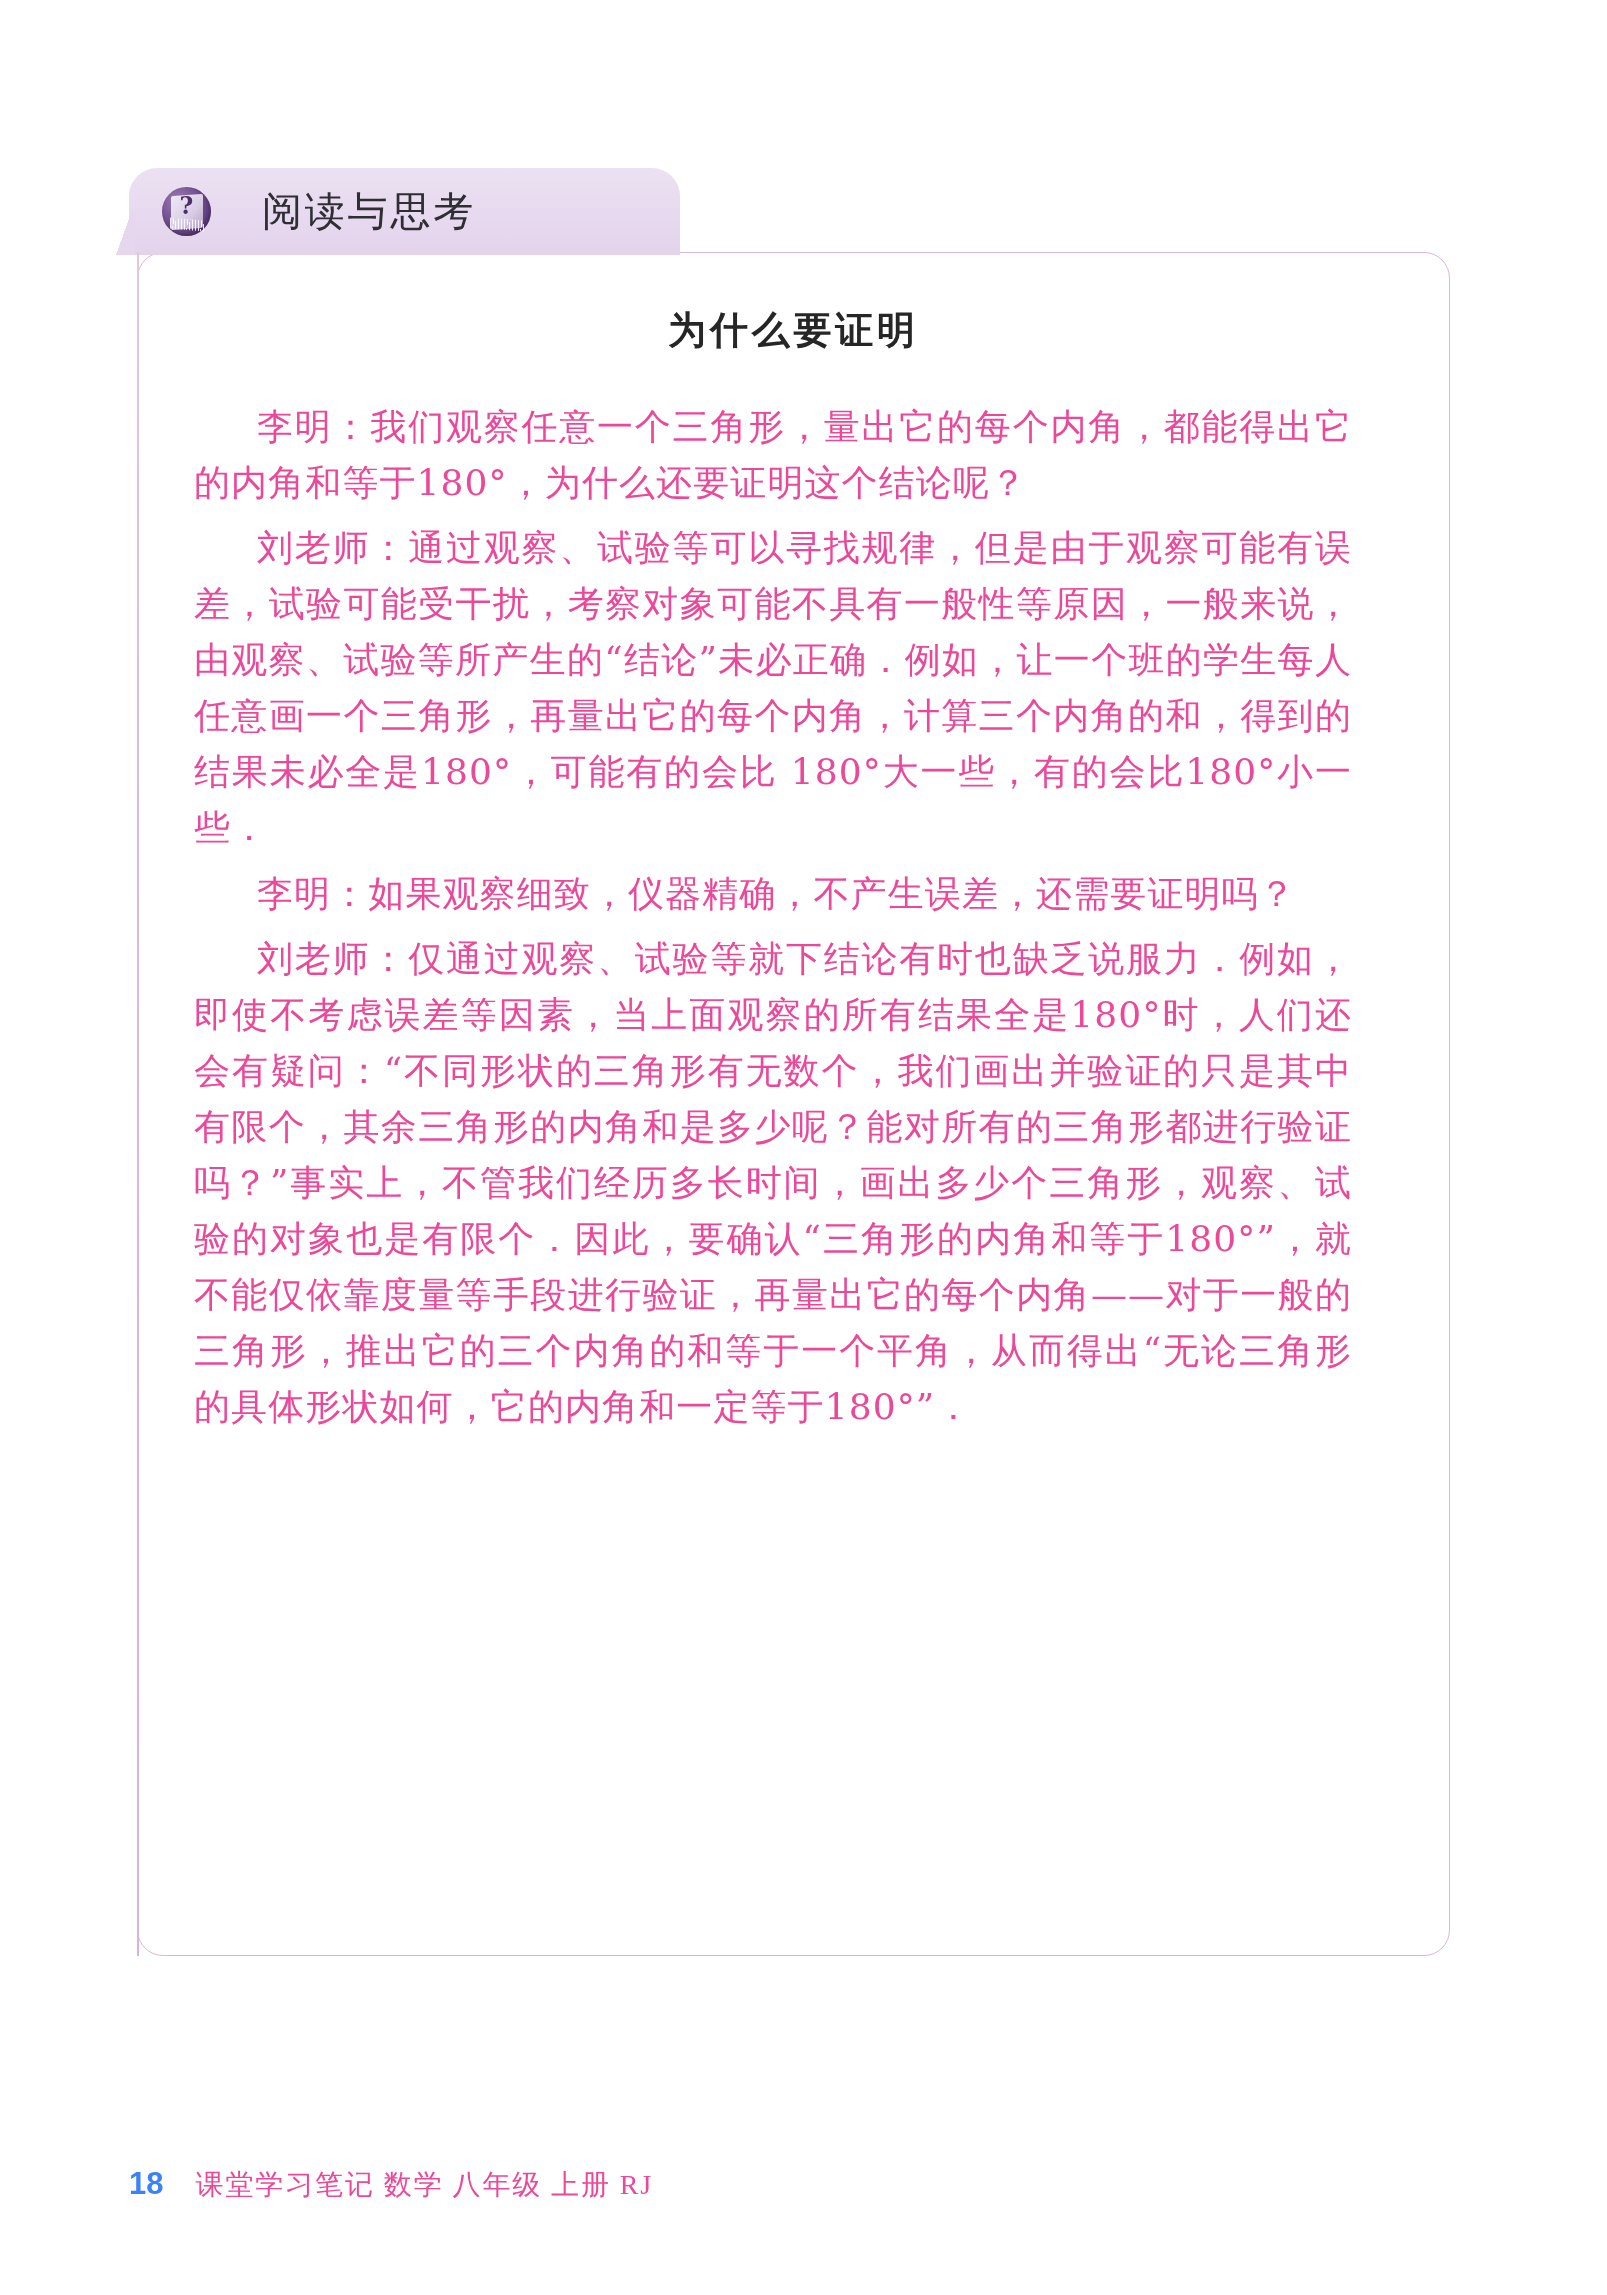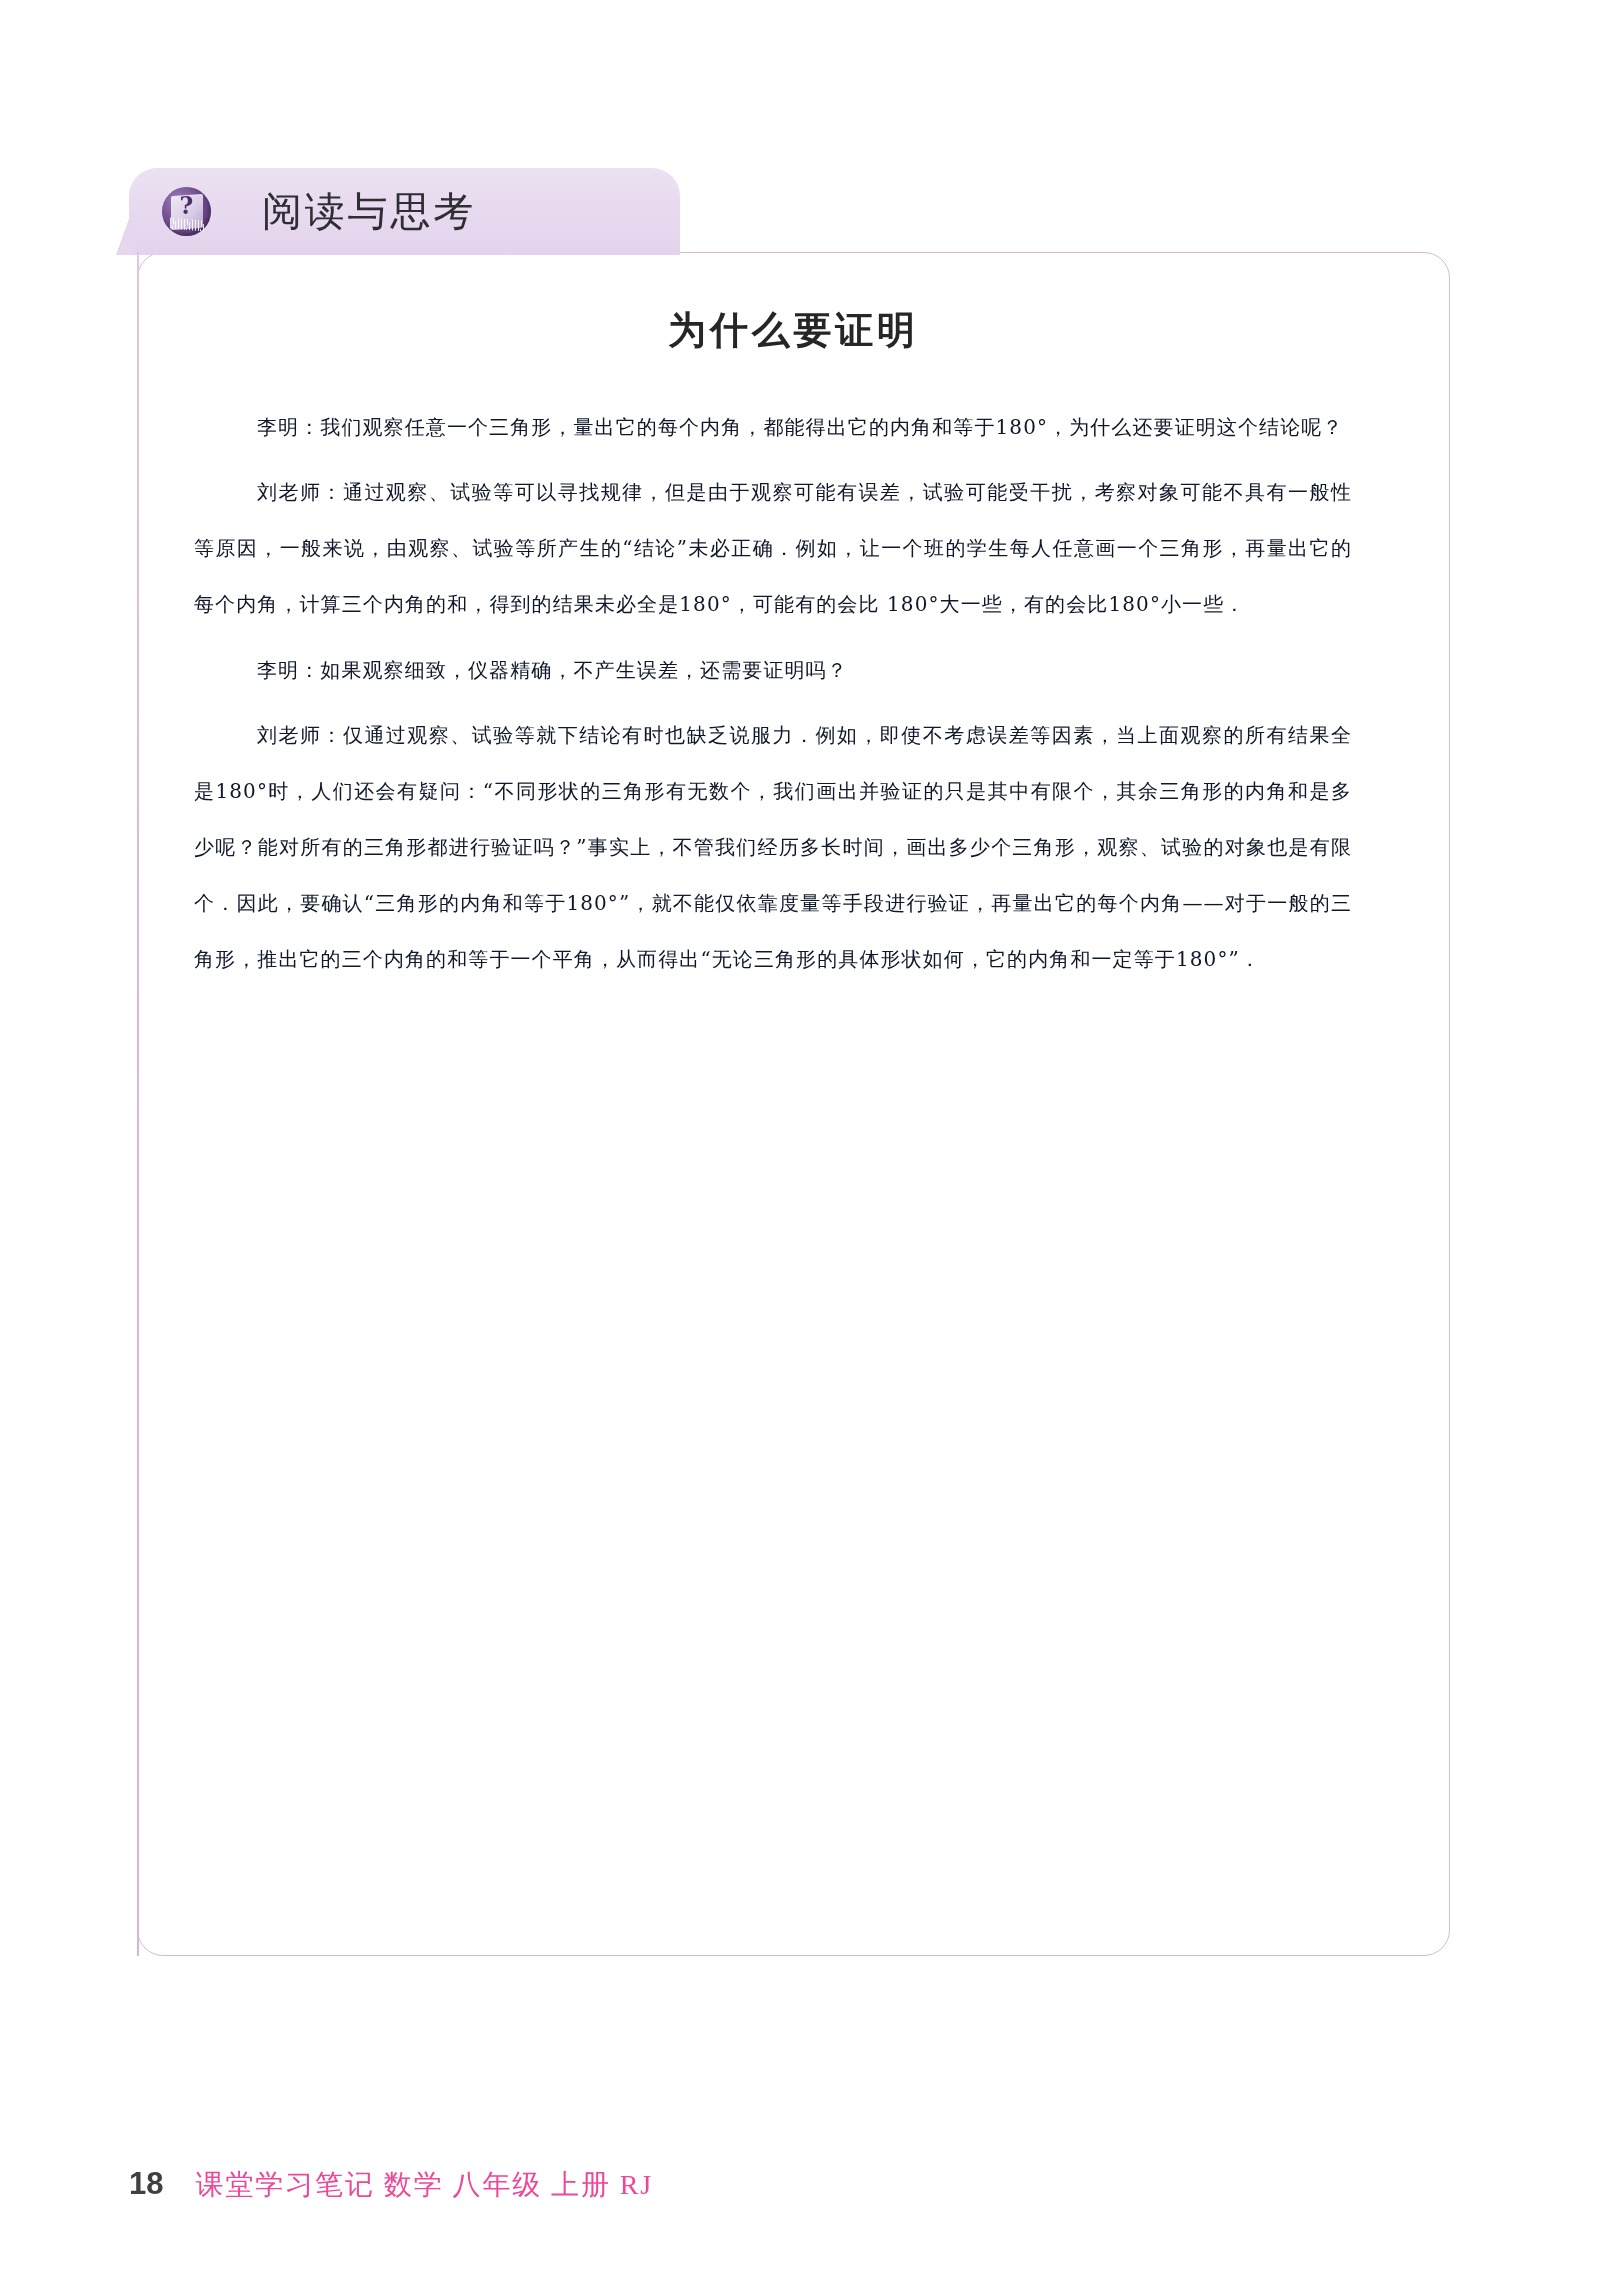--- a/index.html
+++ b/index.html
@@ -144,23 +144,23 @@
 
   #body-copy {
     position: absolute;
     left: 56px;
     top: 146px;
     width: 1158px;
   }
 
   .para {
     font-family: "DejaVu Serif", "Liberation Serif", serif;
-    font-size: 20px;
+    font-size: 36px;
     line-height: 56px;
-    color: #0f172a;
+    color: #ec4899;
     text-align: justify;
     text-justify: inter-character;
     text-indent: 63px;
     margin: 0 0 9.4px 0;
     letter-spacing: 1.1px;
   }
   .para:last-child { margin-bottom: 0; }
 
   
   #footer {
@@ -169,21 +169,21 @@
     top: 2166px;
     display: flex;
     align-items: baseline;
     gap: 32px;
     z-index: 3;
   }
   #folio {
     font-family: "Liberation Sans", "DejaVu Sans", sans-serif;
     font-size: 31px;
     font-weight: 600;
-    color: #404040;
+    color: #3b82f6;
   }
   #footer-text {
     font-family: "Liberation Serif", "DejaVu Serif", serif;
     font-size: 28px;
     letter-spacing: 1.9px;
     color: #ec4899;
     white-space: nowrap;
   }
 </style>
 </head>

